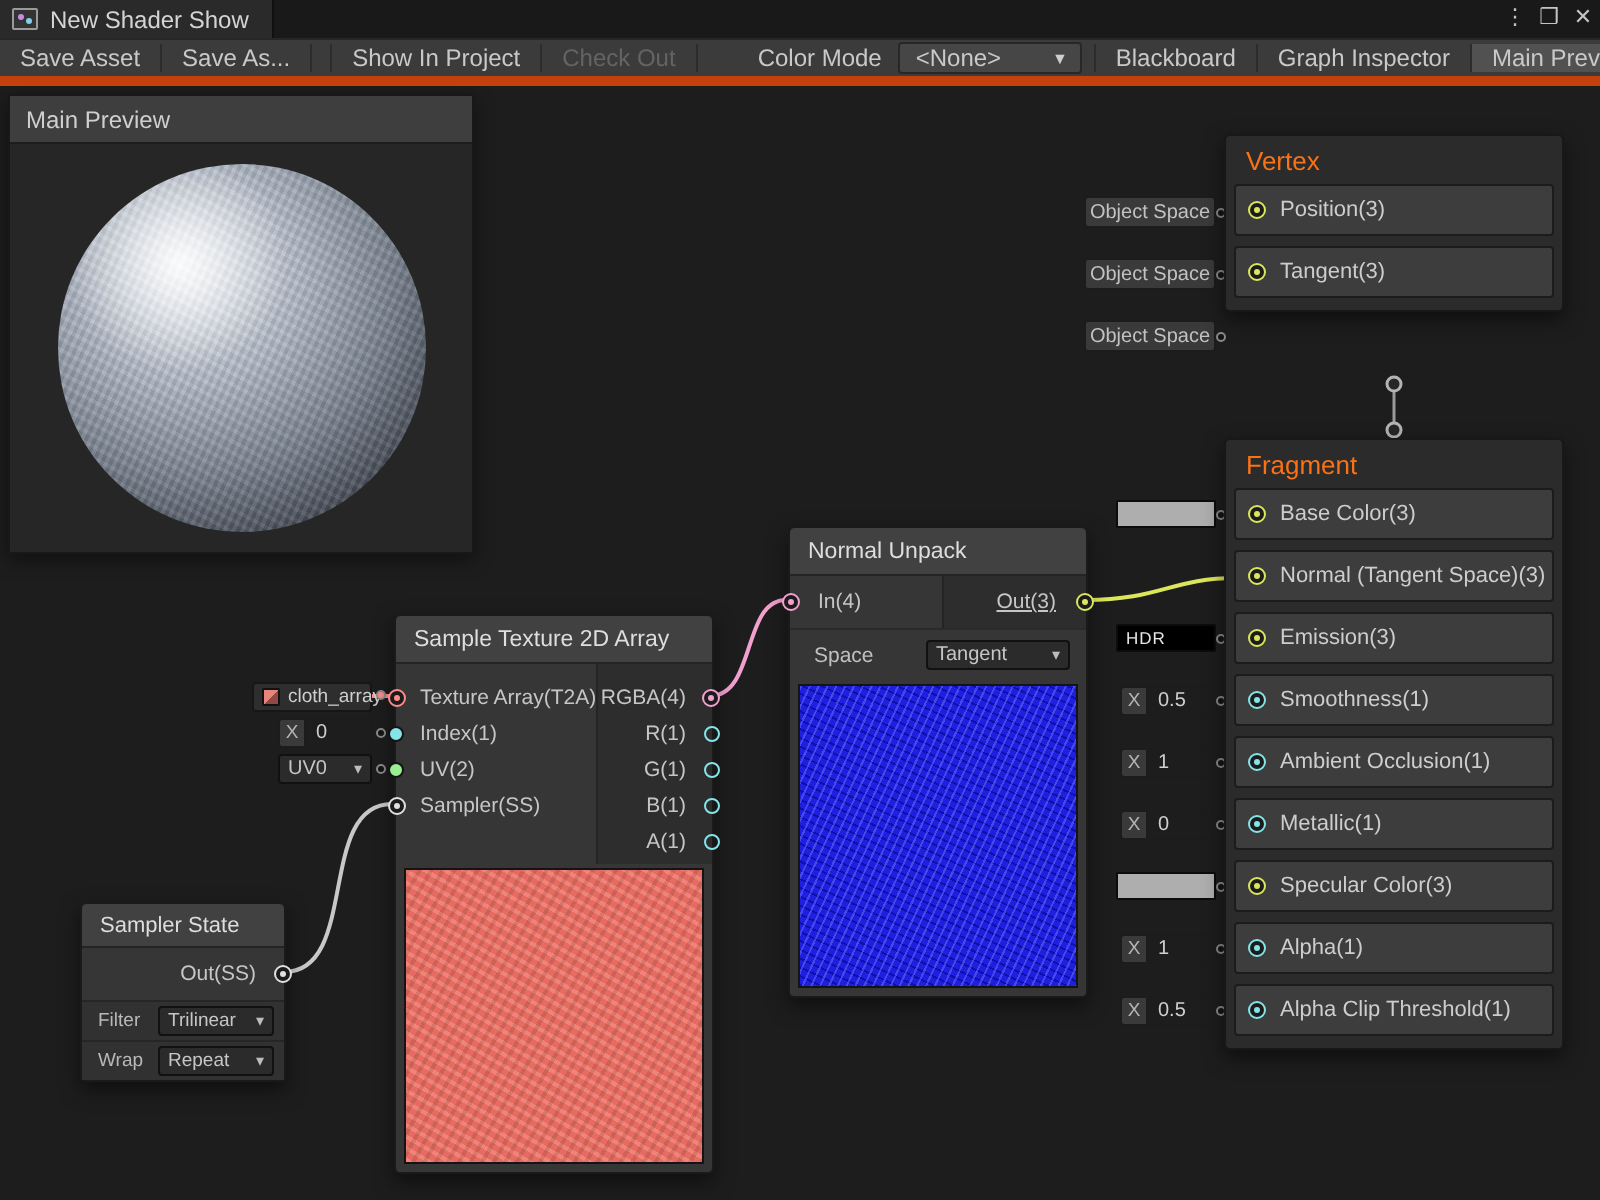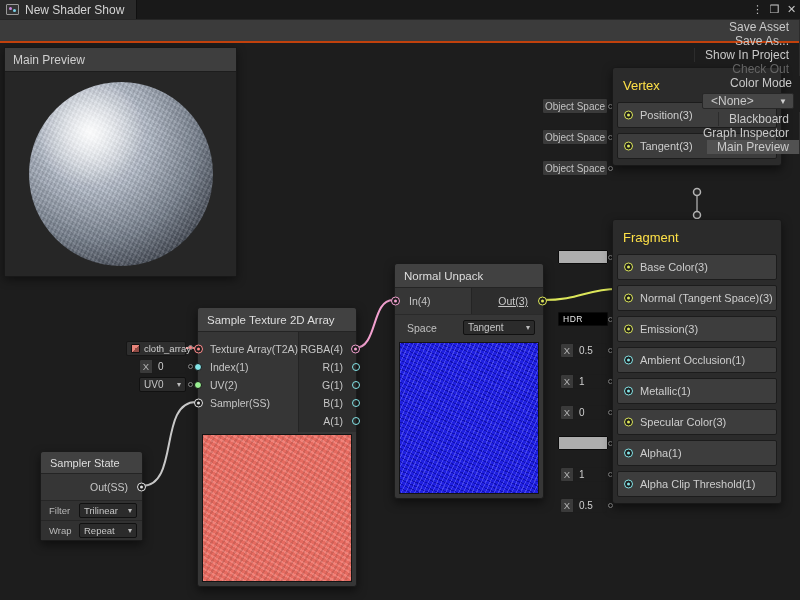--- a/index.html
+++ b/index.html
@@ -13,22 +13,22 @@
   .doc-tab{display:flex;align-items:center;gap:6px;height:19px;padding:0 12px 0 6px;
     background:#2a2a2a;border-right:1px solid #101010;}
   .sg-icon{width:13px;height:11px;border:1px solid #9a9a9a;border-radius:1px;position:relative;background:#333;flex:0 0 auto;}
   .sg-icon::before{content:"";position:absolute;left:2px;top:2px;width:3px;height:3px;border-radius:50%;background:#c88be0;}
   .sg-icon::after{content:"";position:absolute;right:2px;bottom:2px;width:3px;height:3px;border-radius:50%;background:#7cd2e8;}
   .win-controls{margin-left:auto;display:flex;height:100%;align-items:center;}
   .win-btn{width:17px;text-align:center;color:#c4c4c4;font-size:11px;line-height:19px;cursor:default;}
 
   
   .toolbar{position:absolute;top:19px;left:0;right:0;height:24px;background:#3b3b3b;
-    border-top:1px solid #262626;border-bottom:2px solid #c2410c;
-    display:flex;align-items:flex-end;font-size:12px;color:#c9c9c9;z-index:10;flex-direction:column;}
+    border-top:1px solid #262626;border-bottom:5px solid #c2410c;
+    display:flex;align-items:center;font-size:12px;color:#c9c9c9;z-index:10;}
   .tbtn{display:flex;align-items:center;padding:0 10px;border-right:1px solid #2c2c2c;white-space:nowrap;cursor:default;}
   .tbtn.gap{margin-left:9px;border-left:1px solid #2c2c2c;}
   .tbtn.disabled{color:#646464;}
   .tbtn.active{background:#515151;}
   .tlabel{display:flex;align-items:center;padding:0 8px 0 30px;white-space:nowrap;}
   .tdrop{display:flex;align-items:center;gap:14px;margin:3px 6px 3px 0;padding:0 6px 0 8px;
     background:#464646;border:1px solid #272727;border-radius:2px;min-width:92px;justify-content:space-between;}
   .tdrop .arrow{font-size:8px;color:#cfcfcf;}
   .spacer{flex:1}
 
@@ -56,21 +56,21 @@
     border-bottom:1px solid #242424;border-radius:3px 3px 0 0;font-size:11.5px;color:#dedede;white-space:nowrap;}
 
   .p-ring{width:9px;height:9px;border-radius:50%;border:1px solid var(--pc,#fff);background:#1c1c1c;position:relative;flex:0 0 auto;}
   .p-ring::after{content:"";position:absolute;inset:2px;border-radius:50%;background:var(--pc,#fff);}
   .p-dot{width:8px;height:8px;border-radius:50%;background:var(--pc,#fff);border:1px solid #141414;flex:0 0 auto;}
   .p-hollow{width:8px;height:8px;border-radius:50%;border:1px solid var(--pc,#fff);background:transparent;flex:0 0 auto;}
 
   
   .stack{position:absolute;z-index:4;width:170px;background:#2b2b2b;border:1px solid #181818;border-radius:3px;
     box-shadow:0 4px 10px rgba(0,0,0,.5);padding:0 4px 6px 4px;}
-  .stack-title{height:34px;display:flex;align-items:center;padding:0 6px;color:#fde047;font-size:13px;}
+  .stack-title{height:24px;display:flex;align-items:center;padding:0 6px;color:#f97316;font-size:13px;}
   .block{position:relative;height:26px;margin-bottom:5px;background:#3d3d3d;border:1px solid #1c1c1c;border-radius:2px;
     display:flex;align-items:center;padding-left:22px;font-size:11px;color:#cdcdcd;white-space:nowrap;}
   .block:last-child{margin-bottom:0;}
   .block .p-ring{position:absolute;left:6px;top:50%;transform:translateY(-50%);}
 
   
   .w-abs{position:absolute;z-index:3;}
   .w-enum{height:16px;background:#3a3a3a;border:1px solid #1c1c1c;border-radius:2px;color:#c2c2c2;
     font-size:10px;display:flex;align-items:center;justify-content:center;white-space:nowrap;}
   .swatch{width:50px;height:14px;background:#aeaeae;border:1px solid #0c0c0c;border-radius:1px;}
@@ -213,20 +213,24 @@
       <div class="block">
         <span class="p-ring" style="--pc: #DCE65A;"></span>
         <span>Normal (Tangent Space)(3)</span>
       </div>
       <div class="block">
         <span class="p-ring" style="--pc: #DCE65A;"></span>
         <span>Emission(3)</span>
       </div>
       <div class="block">
         <span class="p-ring" style="--pc: #84E4E7;"></span>
+        <span>Smoothness(1)</span>
+      </div>
+      <div class="block">
+        <span class="p-ring" style="--pc: #84E4E7;"></span>
         <span>Ambient Occlusion(1)</span>
       </div>
       <div class="block">
         <span class="p-ring" style="--pc: #84E4E7;"></span>
         <span>Metallic(1)</span>
       </div>
       <div class="block">
         <span class="p-ring" style="--pc: #DCE65A;"></span>
         <span>Specular Color(3)</span>
       </div>

